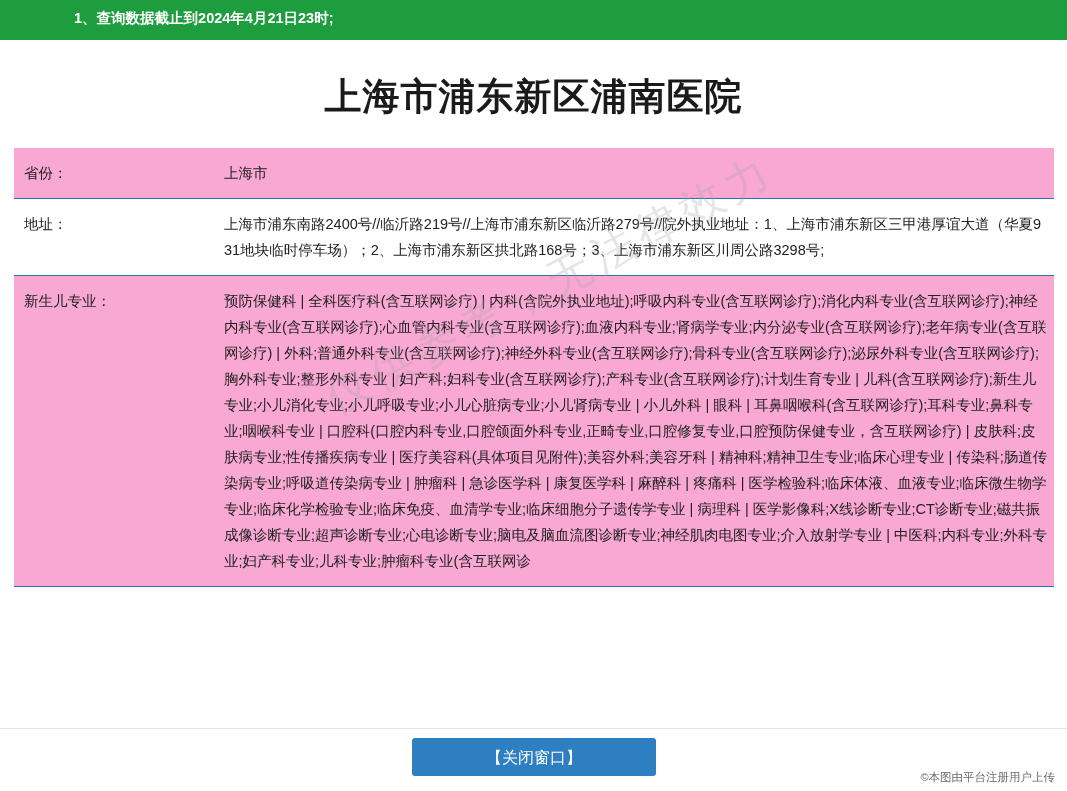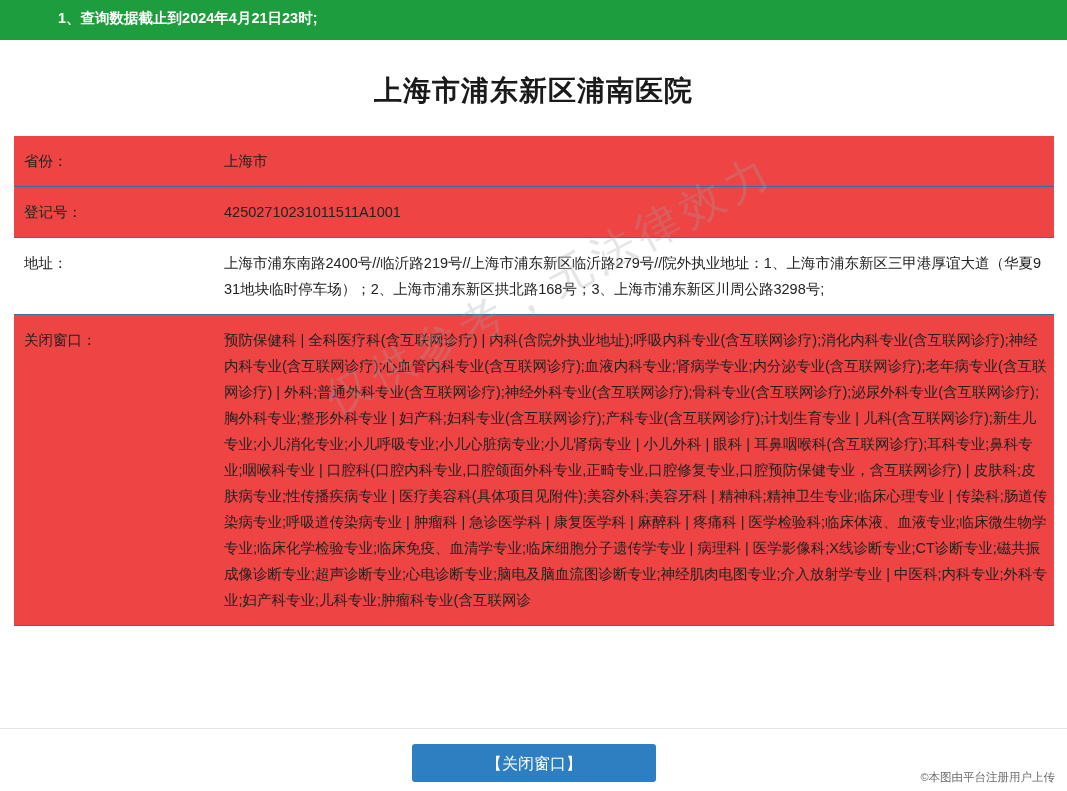--- a/index.html
+++ b/index.html
@@ -22,26 +22,27 @@
     color: #ffffff;
     padding: 6px 0 10px 0;
     box-sizing: border-box;
   }
   .notice-line {
     font-size: 14.5px;
     line-height: 24px;
     padding-left: 58px;
     white-space: nowrap;
     font-weight: bold;
+    margin-left: 16px;
   }
 
   
   .page-title {
     text-align: center;
-    font-size: 28px;
+    font-size: 37px;
     font-weight: bold;
     color: #1a1a1a;
     margin-top: 32px;
     margin-bottom: 26px;
     letter-spacing: 1px;
   }
 
   
   .info-table {
     width: 1040px;
@@ -62,21 +63,21 @@
   .info-table td.label {
     width: 188px;
     padding-left: 10px;
     white-space: nowrap;
   }
   .info-table td.value {
     padding-left: 6px;
     word-break: break-all;
   }
   .row-shaded {
-    background: #ef4444;
+    background: #f9a8d4;
   }
 
   
   .dept-value {
     line-height: 27px;
   }
 
   
   .watermark {
     position: absolute;
@@ -97,21 +98,21 @@
     left: 0;
     bottom: 0;
     width: 1067px;
     height: 62px;
     background: #ffffff;
     border-top: 1px solid #e3e3e3;
   }
   .close-button {
     position: absolute;
     left: 412px;
-    top: 15px;
+    top: 9px;
     width: 244px;
     height: 38px;
     background: #2d7fc1;
     color: #ffffff;
     font-size: 16px;
     text-align: center;
     line-height: 38px;
     border: none;
     border-radius: 3px;
     cursor: pointer;
@@ -139,30 +140,26 @@
 <div class="page-title">上海市浦东新区浦南医院</div>
 
 <div class="watermark">仅供参考，无法律效力</div>
 
 <table class="info-table">
   <tbody>
     <tr class="row-shaded">
       <td class="label">省份：</td>
       <td class="value">上海市</td>
     </tr>
-    <tr class="row-shaded">
-      <td class="label">登记号：</td>
-      <td class="value">42502710231011511A1001</td>
-    </tr>
     <tr>
       <td class="label">地址：</td>
       <td class="value">上海市浦东南路2400号//临沂路219号//上海市浦东新区临沂路279号//院外执业地址：1、上海市浦东新区三甲港厚谊大道（华夏931地块临时停车场）；2、上海市浦东新区拱北路168号；3、上海市浦东新区川周公路3298号;</td>
     </tr>
     <tr class="row-shaded">
-      <td class="label">关闭窗口：</td>
+      <td class="label">新生儿专业：</td>
       <td class="value dept-value">预防保健科 | 全科医疗科(含互联网诊疗) | 内科(含院外执业地址);呼吸内科专业(含互联网诊疗);消化内科专业(含互联网诊疗);神经内科专业(含互联网诊疗);心血管内科专业(含互联网诊疗);血液内科专业;肾病学专业;内分泌专业(含互联网诊疗);老年病专业(含互联网诊疗) | 外科;普通外科专业(含互联网诊疗);神经外科专业(含互联网诊疗);骨科专业(含互联网诊疗);泌尿外科专业(含互联网诊疗);胸外科专业;整形外科专业 | 妇产科;妇科专业(含互联网诊疗);产科专业(含互联网诊疗);计划生育专业 | 儿科(含互联网诊疗);新生儿专业;小儿消化专业;小儿呼吸专业;小儿心脏病专业;小儿肾病专业 | 小儿外科 | 眼科 | 耳鼻咽喉科(含互联网诊疗);耳科专业;鼻科专业;咽喉科专业 | 口腔科(口腔内科专业,口腔颌面外科专业,正畸专业,口腔修复专业,口腔预防保健专业，含互联网诊疗) | 皮肤科;皮肤病专业;性传播疾病专业 | 医疗美容科(具体项目见附件);美容外科;美容牙科 | 精神科;精神卫生专业;临床心理专业 | 传染科;肠道传染病专业;呼吸道传染病专业 | 肿瘤科 | 急诊医学科 | 康复医学科 | 麻醉科 | 疼痛科 | 医学检验科;临床体液、血液专业;临床微生物学专业;临床化学检验专业;临床免疫、血清学专业;临床细胞分子遗传学专业 | 病理科 | 医学影像科;X线诊断专业;CT诊断专业;磁共振成像诊断专业;超声诊断专业;心电诊断专业;脑电及脑血流图诊断专业;神经肌肉电图专业;介入放射学专业 | 中医科;内科专业;外科专业;妇产科专业;儿科专业;肿瘤科专业(含互联网诊</td>
     </tr>
   </tbody>
 </table>
 
 <div class="bottom-bar">
   <button class="close-button">【关闭窗口】</button>
   <div class="upload-note">
     <span class="cmark">©</span><span>本图由平台注册用户上传</span>
   </div>

